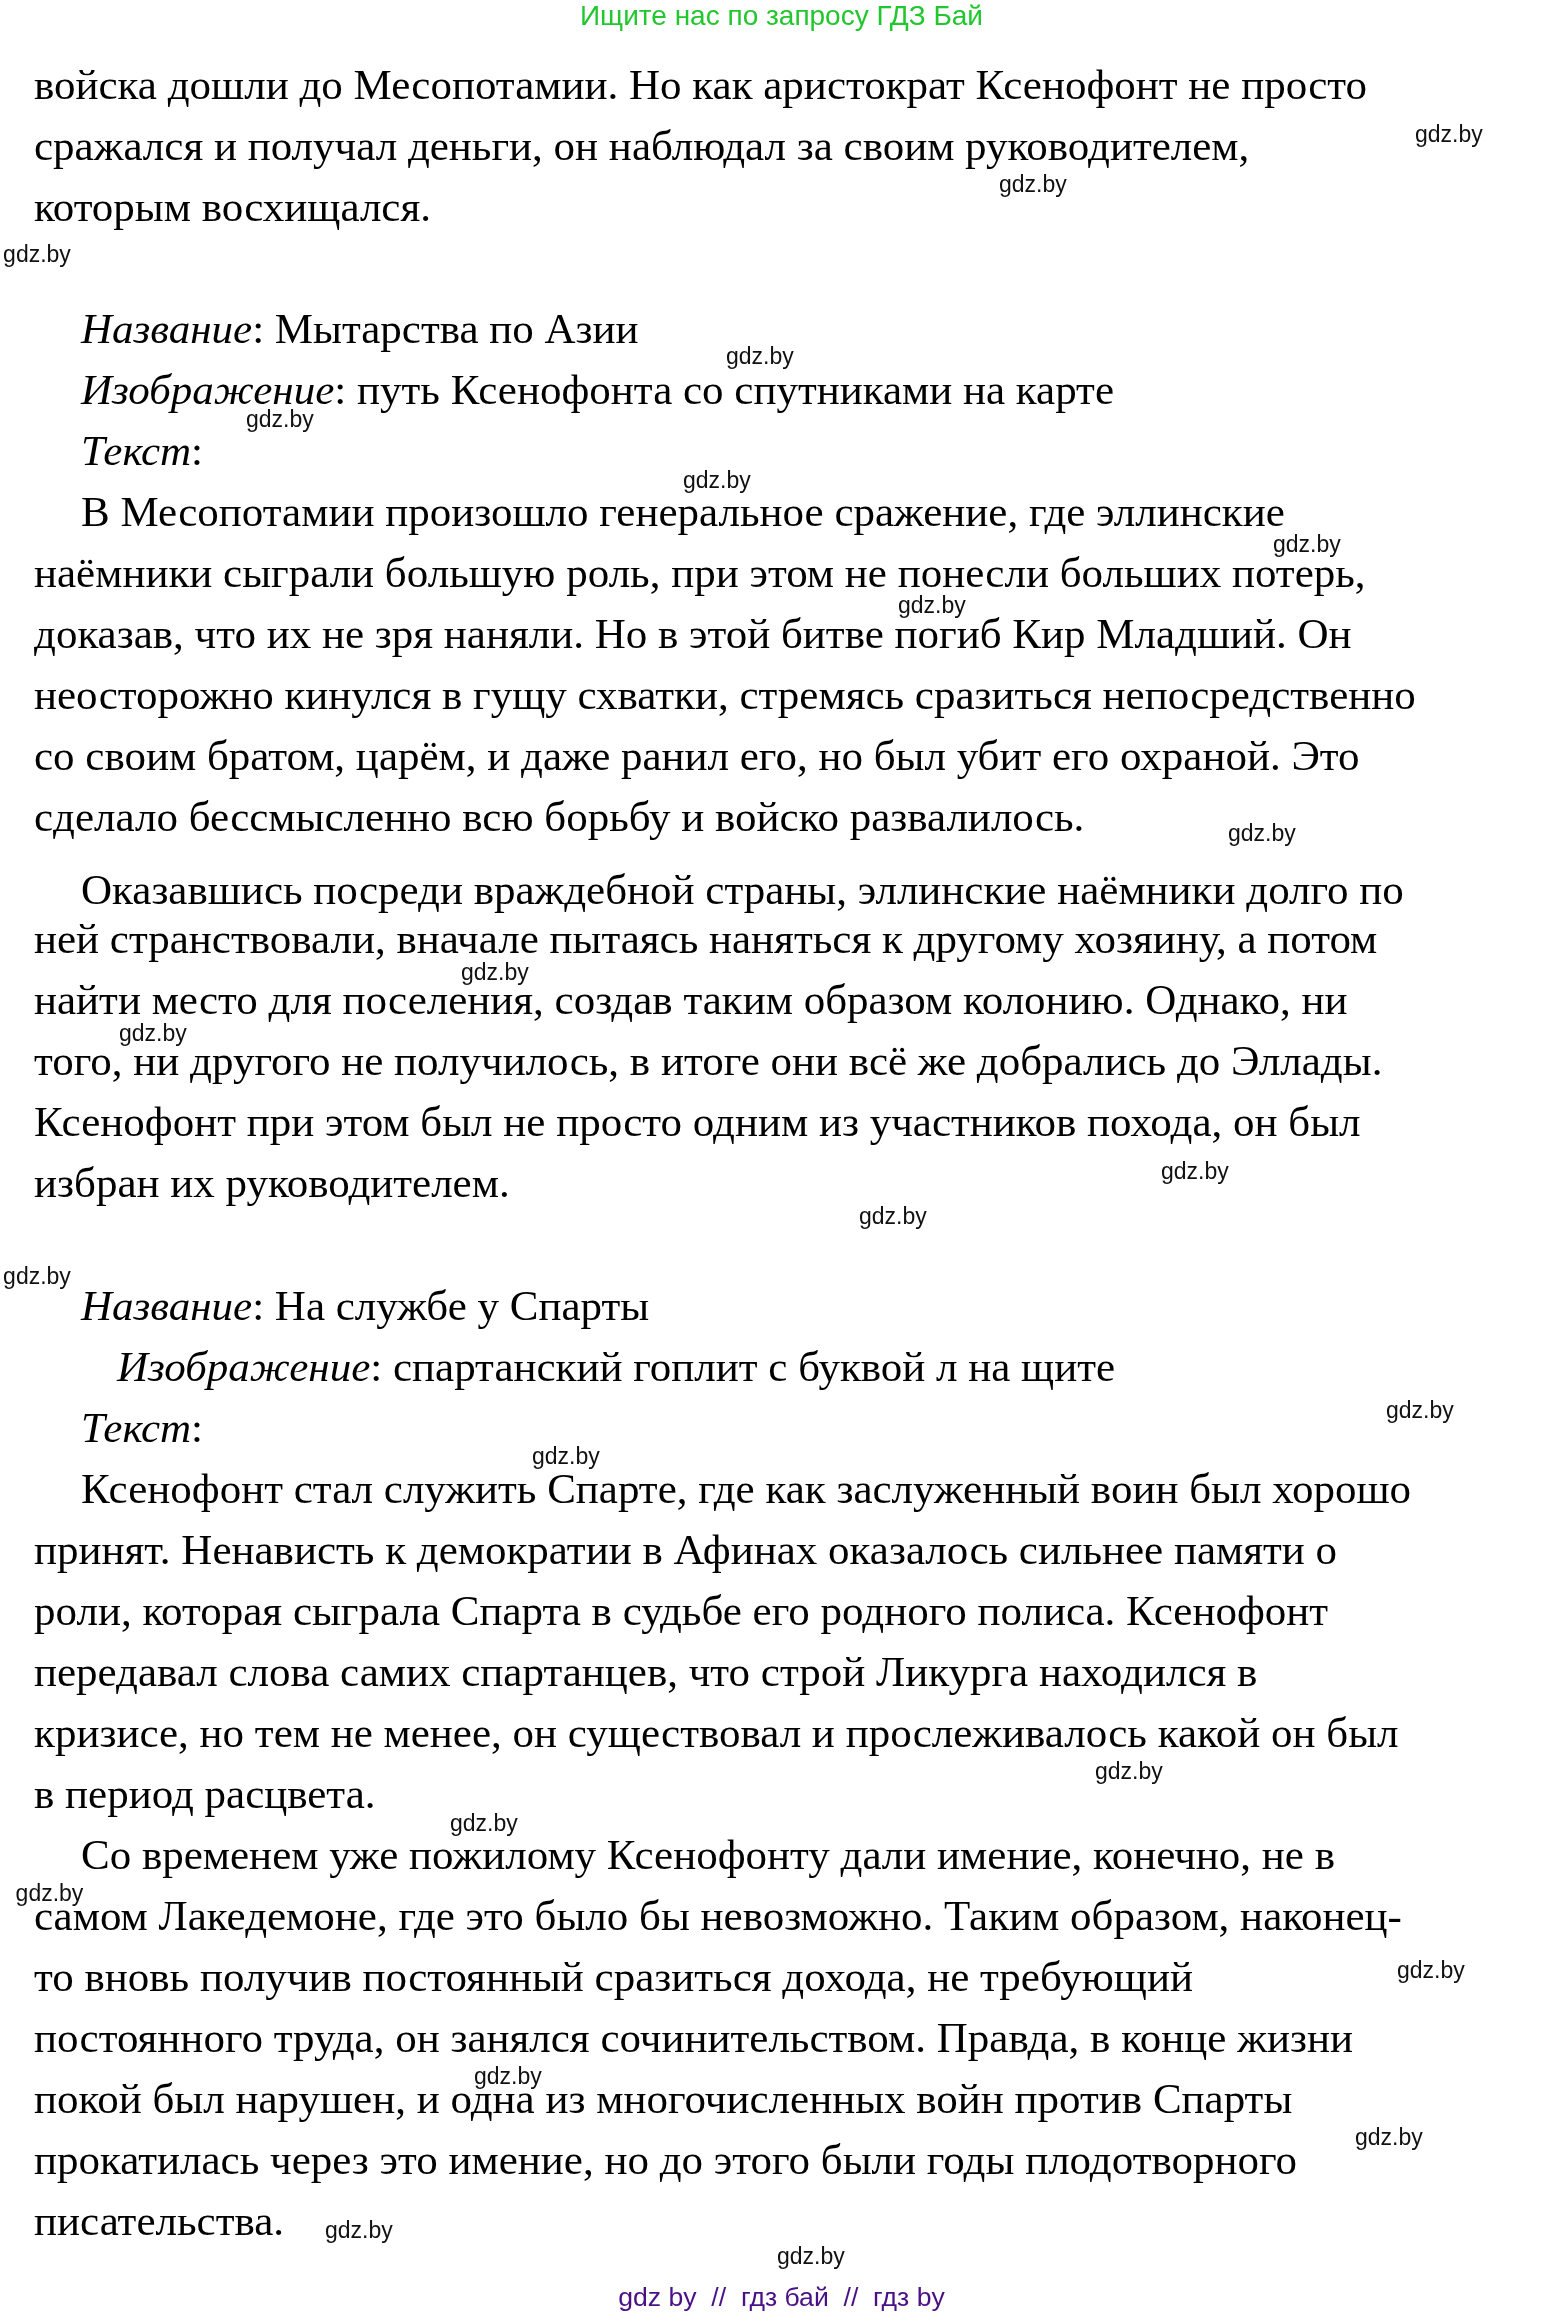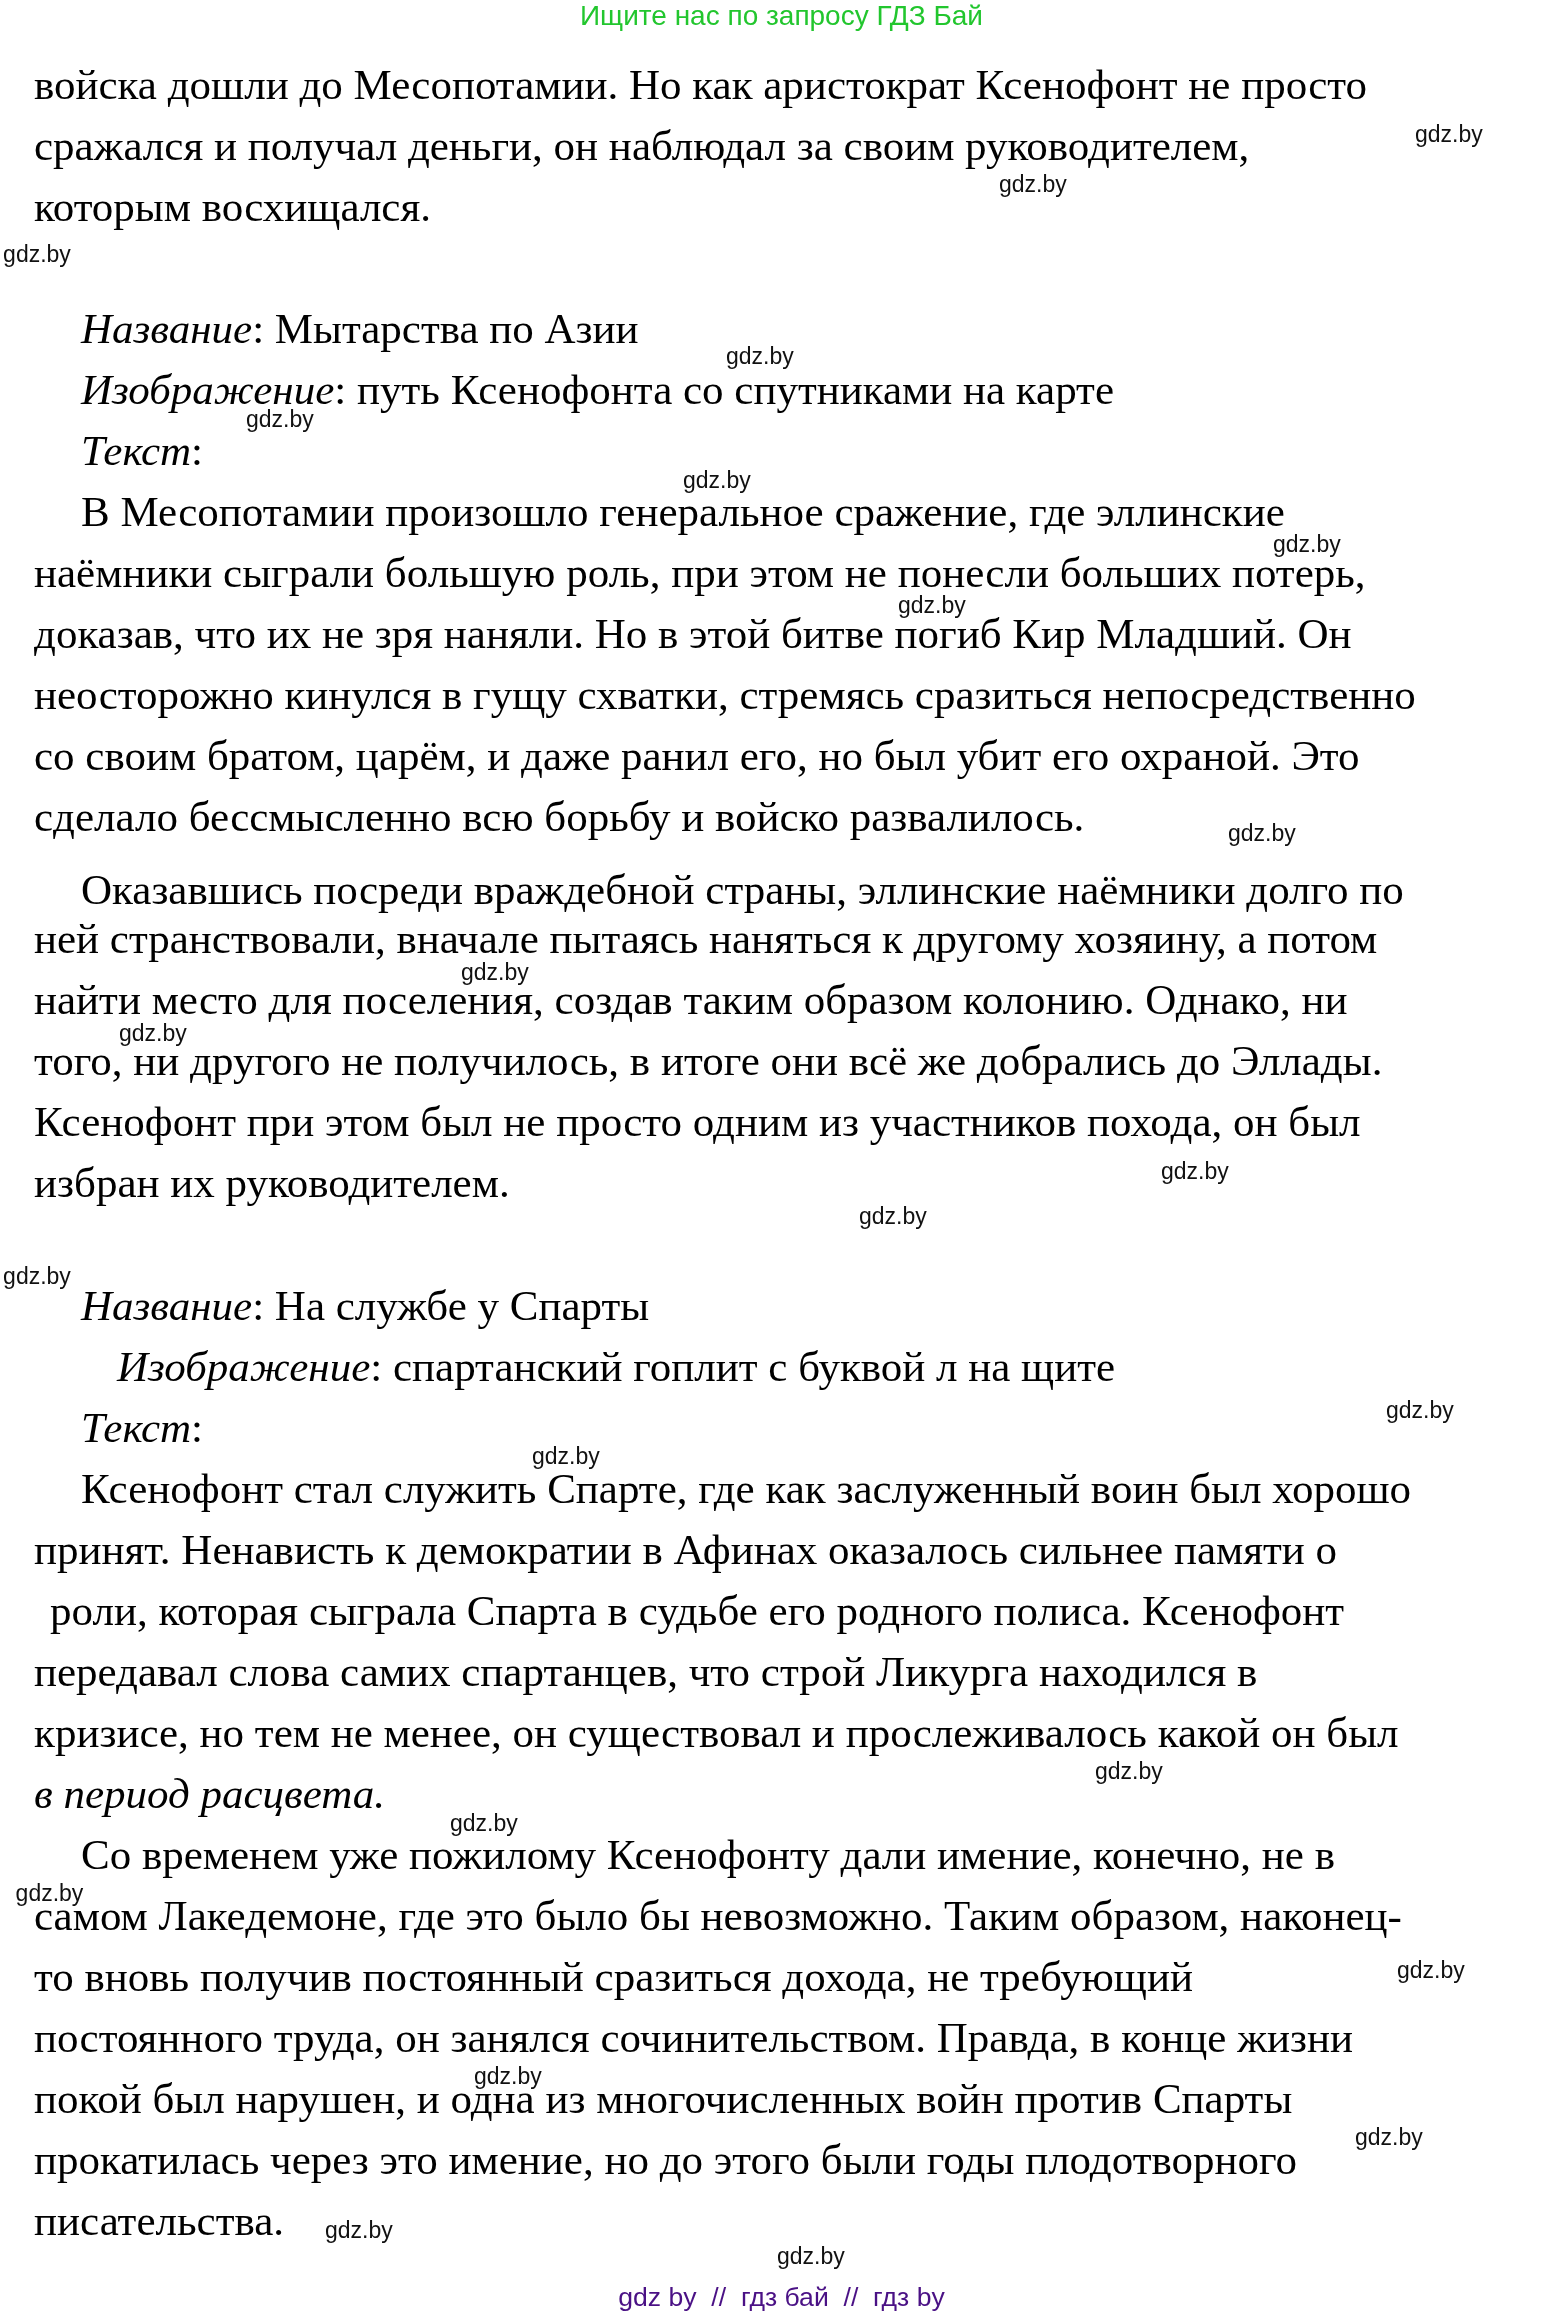--- a/index.html
+++ b/index.html
@@ -39,24 +39,24 @@
 <div class="line" style="left:34px;top:1037px;">того, ни другого не получилось, в итоге они всё же добрались до Эллады.</div>
 <div class="line" style="left:34px;top:1098px;">Ксенофонт при этом был не просто одним из участников похода, он был</div>
 <div class="line" style="left:34px;top:1159px;">избран их руководителем.</div>
 
 <div class="line" style="left:81px;top:1282px;"><em>Название</em><span>: На службе у Спарты</span></div>
 <div class="line" style="left:81px;top:1343px;margin-left:36px;"><em>Изображение</em><span>: спартанский гоплит с буквой л на щите</span></div>
 <div class="line" style="left:81px;top:1404px;"><em>Текст</em><span>:</span></div>
 
 <div class="line" style="left:81px;top:1465px;">Ксенофонт стал служить Спарте, где как заслуженный воин был хорошо</div>
 <div class="line" style="left:34px;top:1526px;">принят. Ненависть к демократии в Афинах оказалось сильнее памяти о</div>
-<div class="line" style="left:50px;top:1587px;text-align:right;">роли, которая сыграла Спарта в судьбе его родного полиса. Ксенофонт</div>
+<div class="line" style="left:34px;top:1587px;text-align:right;">роли, которая сыграла Спарта в судьбе его родного полиса. Ксенофонт</div>
 <div class="line" style="left:34px;top:1648px;">передавал слова самих спартанцев, что строй Ликурга находился в</div>
 <div class="line" style="left:34px;top:1709px;">кризисе, но тем не менее, он существовал и прослеживалось какой он был</div>
-<div class="line" style="left:34px;top:1770px;font-style:italic;">в период расцвета.</div>
+<div class="line" style="left:34px;top:1770px;">в период расцвета.</div>
 <div class="line" style="left:81px;top:1831px;">Со временем уже пожилому Ксенофонту дали имение, конечно, не в</div>
 <div class="line" style="left:34px;top:1892px;">самом Лакедемоне, где это было бы невозможно. Таким образом, наконец-</div>
 <div class="line" style="left:34px;top:1953px;">то вновь получив постоянный сразиться дохода, не требующий</div>
 <div class="line" style="left:34px;top:2014px;">постоянного труда, он занялся сочинительством. Правда, в конце жизни</div>
 <div class="line" style="left:34px;top:2075px;">покой был нарушен, и одна из многочисленных войн против Спарты</div>
 <div class="line" style="left:34px;top:2136px;">прокатилась через это имение, но до этого были годы плодотворного</div>
 <div class="line" style="left:34px;top:2197px;">писательства.</div>
 
 <div class="wm" style="left:1415px;top:122px;">gdz.by</div>
 <div class="wm" style="left:999px;top:172px;">gdz.by</div>

